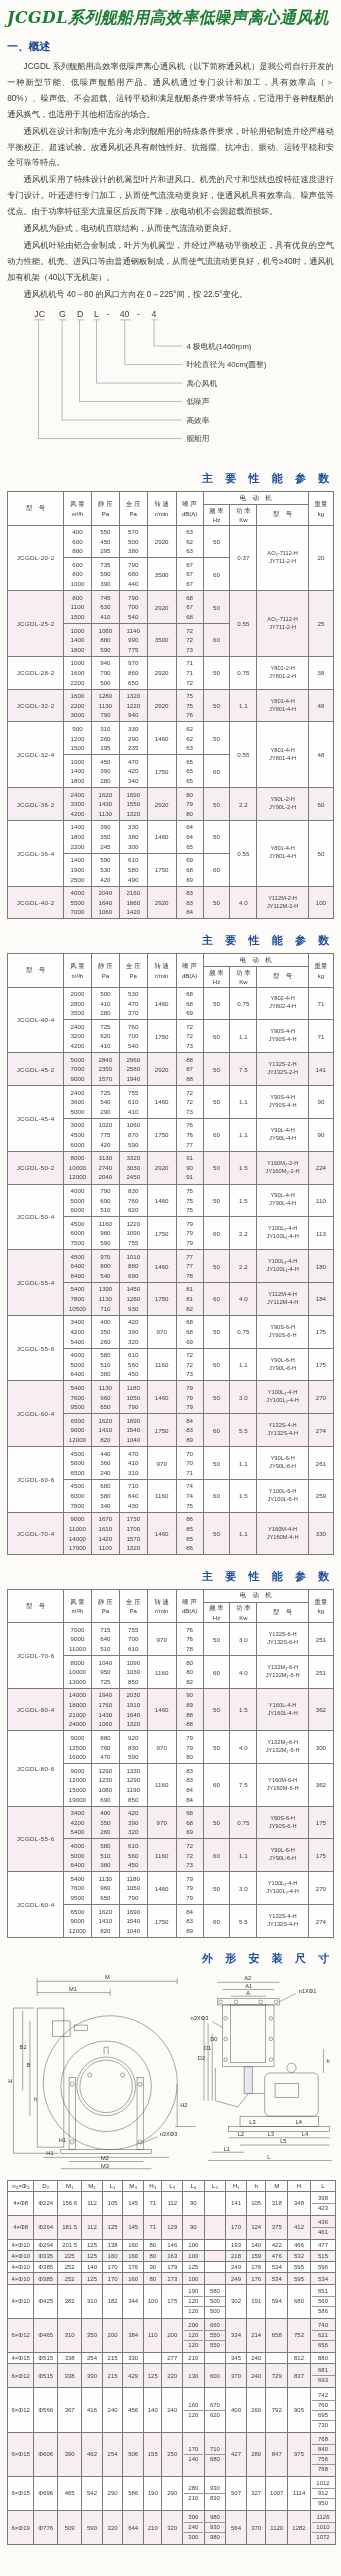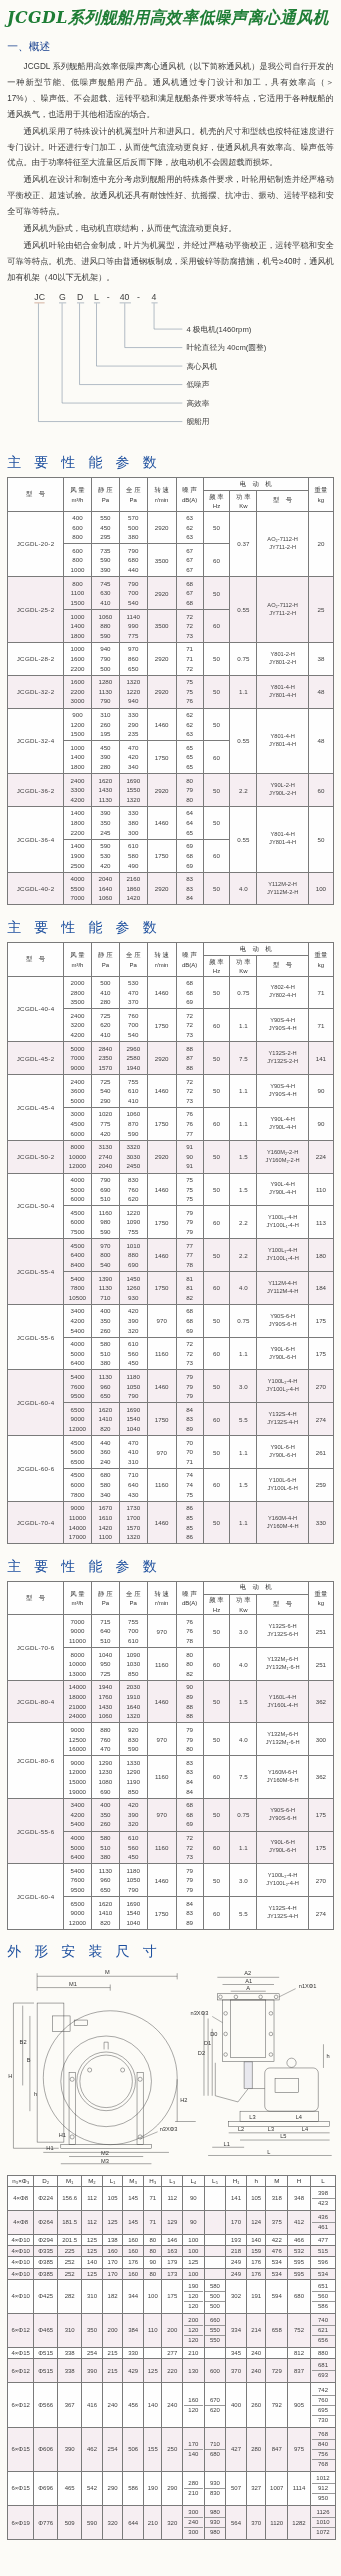--- a/index.html
+++ b/index.html
@@ -6,23 +6,23 @@
   body {
     width:341px; background:#fcfbf7;
     font-family:"Liberation Sans", sans-serif; color:#333;
   }
   .page { padding:3.1px 7.2px 15.5px 7.2px; }
   .main-title {
     font-family:"DejaVu Serif", serif; font-style:italic; font-weight:bold;
     color:#1e7d35; font-size:16.5px; text-align:center; letter-spacing:0.5px;
     margin:4.1px 0 11.3px 0; white-space:nowrap; transform:scaleX(.96); transform-origin:left;
   }
-  .sec-heading { color:#17408f; font-size:10.8px; font-weight:normal; margin:8.2px 0 4.1px 0; }
+  .sec-heading { color:#17408f; font-size:10.8px; font-weight:bold; margin:8.2px 0 4.1px 0; }
   .para { font-size:8.2px; line-height:1.95; text-align:justify; text-indent:2em; margin:0 0 1px 0; color:#3a3a3a; }
-  .tbl-title { text-align:left; color:#1d4f9e; font-weight:normal; font-size:14px; letter-spacing:4.6px; margin:13.4px 0 5.2px 0; }
+  .tbl-title { text-align:right; color:#1d4f9e; font-weight:bold; font-size:11px; letter-spacing:4.6px; margin:13.4px 0 5.2px 0; }
   table { border-collapse:collapse; width:100%; table-layout:fixed; background:#fefefe; border:1px solid #4a4a4a; margin:0 auto; }
   th,td { border:0.5px solid #7a7a7a; text-align:center; vertical-align:middle; font-size:6.2px; padding:1.5px 0.5px; color:#414141; }
   th { font-weight:normal; font-size:6.4px; color:#333; }
   th .u { font-size:6px; margin-top:1.5px; }
   .model-cell { font-size:6.2px; letter-spacing:0.3px; }
   .ln { line-height:1.55; }
   .mline { line-height:1.4; font-size:5.7px; }
   .sub { line-height:1.5; }
   .sub + .sub { border-top:0.5px solid #9a9a9a; }
   tr.tint td { background:#f6eef2; }
@@ -33,31 +33,32 @@
 </style>
 </head>
 <body>
 
 <div class="page">
 
   <div class="main-title">JCGDL系列舰船用高效率低噪声离心通风机</div>
 
   <div>
     <div class="sec-heading">一、概述</div>
-    <p class="para">JCGDL 系列舰船用高效率低噪声离心通风机（以下简称通风机）是我公司自行开发的一种新型节能、低噪声舰船用产品。通风机通过专门设计和加工，具有效率高（＞17%）、噪声低、不会超载、运转平稳和满足舰船条件要求等特点，它适用于各种舰船的通风换气，也适用于其他相适应的场合。</p>
+    <p class="para">JCGDL 系列舰船用高效率低噪声离心通风机（以下简称通风机）是我公司自行开发的一种新型节能、低噪声舰船用产品。通风机通过专门设计和加工，具有效率高（＞80%）、噪声低、不会超载、运转平稳和满足舰船条件要求等特点，它适用于各种舰船的通风换气，也适用于其他相适应的场合。</p>
   </div>
 
   <div>
+    <p class="para">通风机在设计和制造中充分考虑到舰船用的特殊条件要求，叶轮用铝制造并经严格动平衡校正、超速试验。故通风机还具有耐蚀性好、抗摇摆、抗冲击、振动、运转平稳和安全可靠等特点。</p>
     <p class="para">通风机采用了特殊设计的机翼型叶片和进风口。机壳的尺寸和型线也按特征速度进行专门设计。叶还进行专门加工，从而使气流流动更良好，使通风机具有效率高、噪声低等优点。由于功率特征至大流量区后反而下降，故电动机不会因超载而损坏。</p>
-    <p class="para">通风机在设计和制造中充分考虑到舰船用的特殊条件要求，叶轮用铝制造并经严格动平衡校正、超速试验。故通风机还具有耐蚀性好、抗摇摆、抗冲击、振动、运转平稳和安全可靠等特点。</p>
   </div>
 
   <div>
     <p class="para">通风机为卧式，电动机直联结构，从而使气流流动更良好。</p>
-    <p class="para">通风机叶轮由铝合金制成，叶片为机翼型，并经过严格动平衡校正，运转平稳和安全可靠等特点。机壳、进风口等由普通钢板制成，采用镀锌等防腐措施，机号≥40时，通风机加有机架（40以下无机架）。</p>
+    <p class="para">通风机叶轮由铝合金制成，叶片为机翼型，并经过严格动平衡校正，具有优良的空气动力性能。机壳、进风口等由普通钢板制成，从而使气流流动更良好，机号≥40时，通风机加有机架（40以下无机架）。</p>
+    <p class="para">通风机机号 40～80 的风口方向在 0～225°间，按 22.5°变化。</p>
   </div>
 
   <div>
     <div class="diagram-wrap">
       <svg width="327" height="149" viewBox="0 0 634 290">
         <g fill="#3c3c3c" font-size="17">
           <text x="52" y="22">JC</text>
           <text x="100" y="22">G</text>
           <text x="135" y="22">D</text>
           <text x="168" y="22">L</text>

